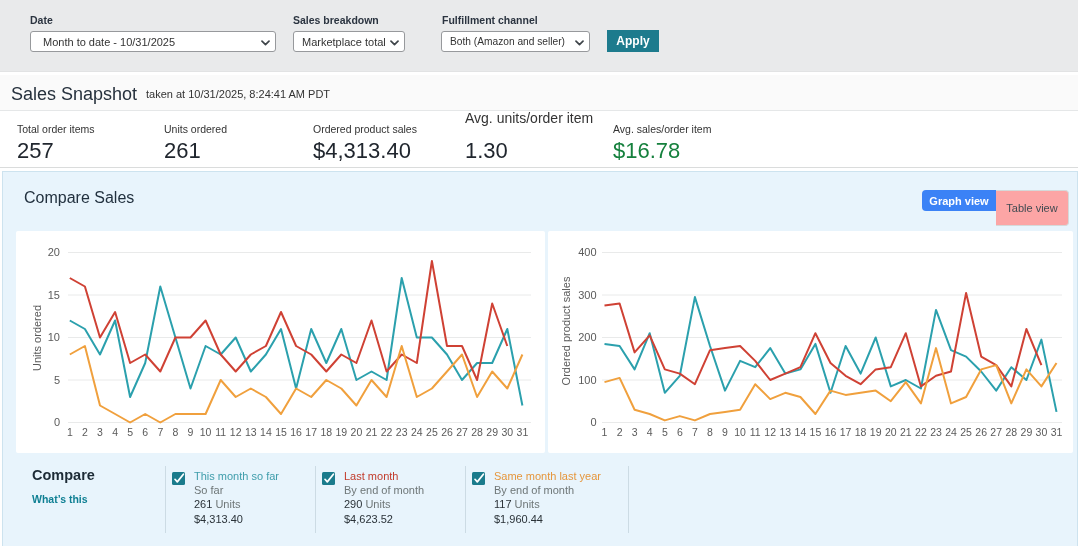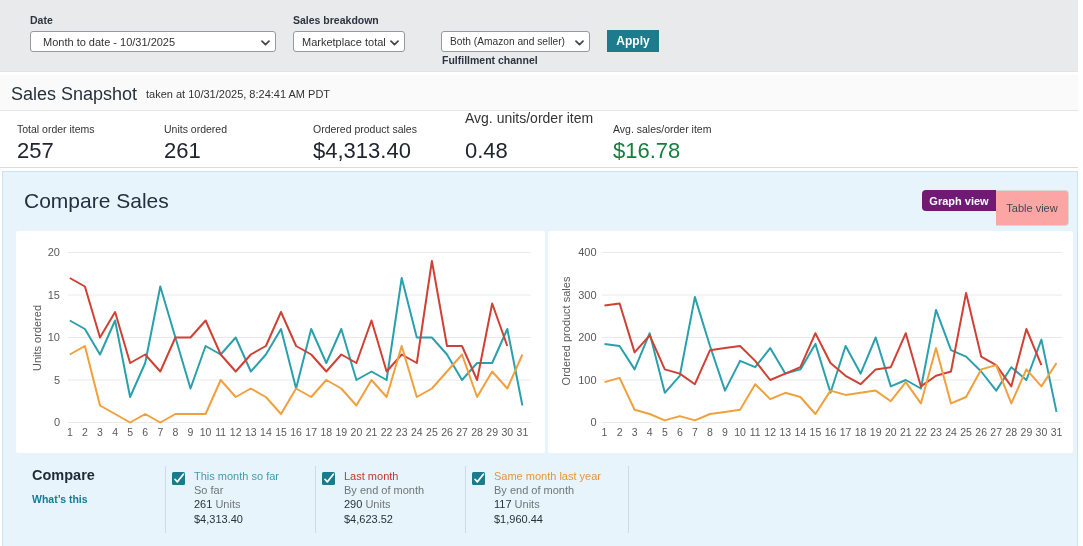--- a/index.html
+++ b/index.html
@@ -2,42 +2,42 @@
 <html><head><meta charset="utf-8"><style>*{margin:0;padding:0;box-sizing:border-box;}body{width:1083px;height:546px;overflow:hidden;position:relative;background:#fff;font-family:"Liberation Sans",sans-serif;}.abs{position:absolute;}.lbl{font-size:10.5px;font-weight:bold;color:#2b3440;}.sel{position:absolute;top:31px;height:21px;background:#fff;border:1px solid #97999c;border-radius:3px;font-size:11px;color:#333;display:flex;align-items:center;padding-left:8px;white-space:nowrap;}.sel svg{position:absolute;right:5px;top:8px;}</style></head><body>
 <div class="abs" style="left:0;top:0;width:1078px;height:72px;background:#e9eaeb;border-bottom:1px solid #e2e3e4;"></div>
 <div class="abs lbl" style="left:30px;top:14px;">Date</div>
 <div class="sel" style="left:30px;width:246px;padding-left:12px;">Month to date - 10/31/2025<svg width="9" height="6" viewBox="0 0 9 6">
       <polyline points="1,1.2 4.5,4.6 8,1.2" fill="none" stroke="#3f454a" stroke-width="1.7" stroke-linecap="round" stroke-linejoin="round"></polyline>
     </svg></div>
 <div class="abs lbl" style="left:293px;top:14px;">Sales breakdown</div>
 <div class="sel" style="left:293px;width:112px;">Marketplace total<svg width="9" height="6" viewBox="0 0 9 6">
       <polyline points="1,1.2 4.5,4.6 8,1.2" fill="none" stroke="#3f454a" stroke-width="1.7" stroke-linecap="round" stroke-linejoin="round"></polyline>
     </svg></div>
-<div class="abs lbl" style="left:442px;top:14px;margin-top:40px;">Fulfillment channel</div>
+<div class="abs lbl" style="left:442px;top:14px;">Fulfillment channel</div>
 <div class="sel" style="left:441px;width:149px;font-size:10.2px;">Both (Amazon and seller)<svg width="9" height="6" viewBox="0 0 9 6">
       <polyline points="1,1.2 4.5,4.6 8,1.2" fill="none" stroke="#3f454a" stroke-width="1.7" stroke-linecap="round" stroke-linejoin="round"></polyline>
     </svg></div>
 <div class="abs" style="left:607px;top:30px;width:52px;height:22px;background:#1d7b8d;border-radius:0;color:#fff;font-size:12px;font-weight:bold;display:flex;align-items:center;justify-content:center;">Apply</div>
 <div class="abs" style="left:0;top:75px;width:1078px;height:36px;background:#fafafa;border-bottom:1px solid #e5e7e8;"></div>
 <div class="abs" style="left:11px;top:84px;font-size:18px;color:#26313d;">Sales Snapshot</div>
 <div class="abs" style="left:146px;top:88px;font-size:11px;color:#333;">taken at 10/31/2025, 8:24:41 AM PDT</div>
 <div class="abs" style="left:0;top:112px;width:1078px;height:56px;background:#fff;border-bottom:1px solid #dadcdc;"></div>
 <div class="abs" style="left:17px;top:123px;font-size:10.5px;color:#333;">Total order items</div>
 <div class="abs" style="left:17px;top:138px;font-size:22px;color:#20262e;">257</div>
 <div class="abs" style="left:164px;top:123px;font-size:10.5px;color:#333;">Units ordered</div>
 <div class="abs" style="left:164px;top:138px;font-size:22px;color:#20262e;">261</div>
 <div class="abs" style="left:313px;top:123px;font-size:10.5px;color:#333;">Ordered product sales</div>
 <div class="abs" style="left:313px;top:138px;font-size:22px;color:#20262e;">$4,313.40</div>
 <div class="abs" style="left:465px;top:110px;font-size:14px;color:#333;">Avg. units/order item</div>
-<div class="abs" style="left:465px;top:138px;font-size:22px;color:#20262e;">0.48</div>
+<div class="abs" style="left:465px;top:138px;font-size:22px;color:#20262e;">1.30</div>
 <div class="abs" style="left:613px;top:123px;font-size:10.5px;color:#333;">Avg. sales/order item</div>
 <div class="abs" style="left:613px;top:138px;font-size:22px;color:#15803d;">$16.78</div>
 <div class="abs" style="left:2px;top:171px;width:1076px;height:375px;background:#e8f4fc;border:1px solid #cde3ef;border-bottom:none;"></div>
-<div class="abs" style="left:24px;top:189px;font-size:21px;color:#22313f;">Compare Sales</div>
-<div class="abs" style="left:922px;top:190px;width:74px;height:21px;background:#701a75;border-radius:4px 0 0 4px;color:#fff;font-size:11px;font-weight:bold;display:flex;align-items:center;justify-content:center;">Graph view</div>
+<div class="abs" style="left:24px;top:189px;font-size:16px;color:#22313f;">Compare Sales</div>
+<div class="abs" style="left:922px;top:190px;width:74px;height:21px;background:#3b82f6;border-radius:4px 0 0 4px;color:#fff;font-size:11px;font-weight:bold;display:flex;align-items:center;justify-content:center;">Graph view</div>
 <div class="abs" style="left:996px;top:190px;width:73px;height:36px;background:#fca5a5;border:1px solid #d5d9d9;border-left:none;border-radius:0 4px 4px 0;color:#414b52;font-size:11px;display:flex;align-items:center;justify-content:center;">Table view</div>
 <div class="abs" style="left:16px;top:231px;width:529px;height:222px;background:#fff;border-radius:2px;"><svg width="529" height="222" viewBox="0 0 529 222">
       <line x1="52" y1="21.5" x2="515" y2="21.5" stroke="#e9eaea" stroke-width="1"></line>
       <line x1="52" y1="64" x2="515" y2="64" stroke="#e9eaea" stroke-width="1"></line>
       <line x1="52" y1="106.5" x2="515" y2="106.5" stroke="#e9eaea" stroke-width="1"></line>
       <line x1="52" y1="149" x2="515" y2="149" stroke="#e9eaea" stroke-width="1"></line>
       <line x1="52" y1="191.5" x2="515" y2="191.5" stroke="#e9eaea" stroke-width="1"></line>
       <text x="44" y="25.0" text-anchor="end" font-size="11" fill="#5a5a5a" font-family="Liberation Sans, sans-serif">20</text>
       <text x="44" y="67.5" text-anchor="end" font-size="11" fill="#5a5a5a" font-family="Liberation Sans, sans-serif">15</text>
       <text x="44" y="110.0" text-anchor="end" font-size="11" fill="#5a5a5a" font-family="Liberation Sans, sans-serif">10</text>

